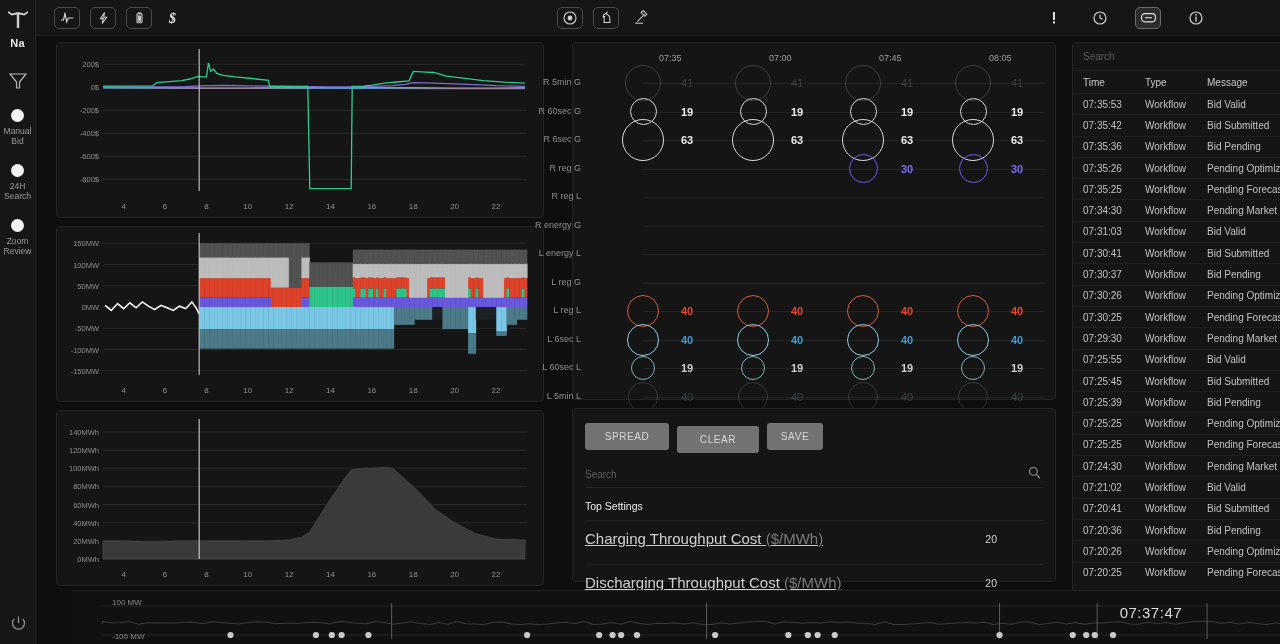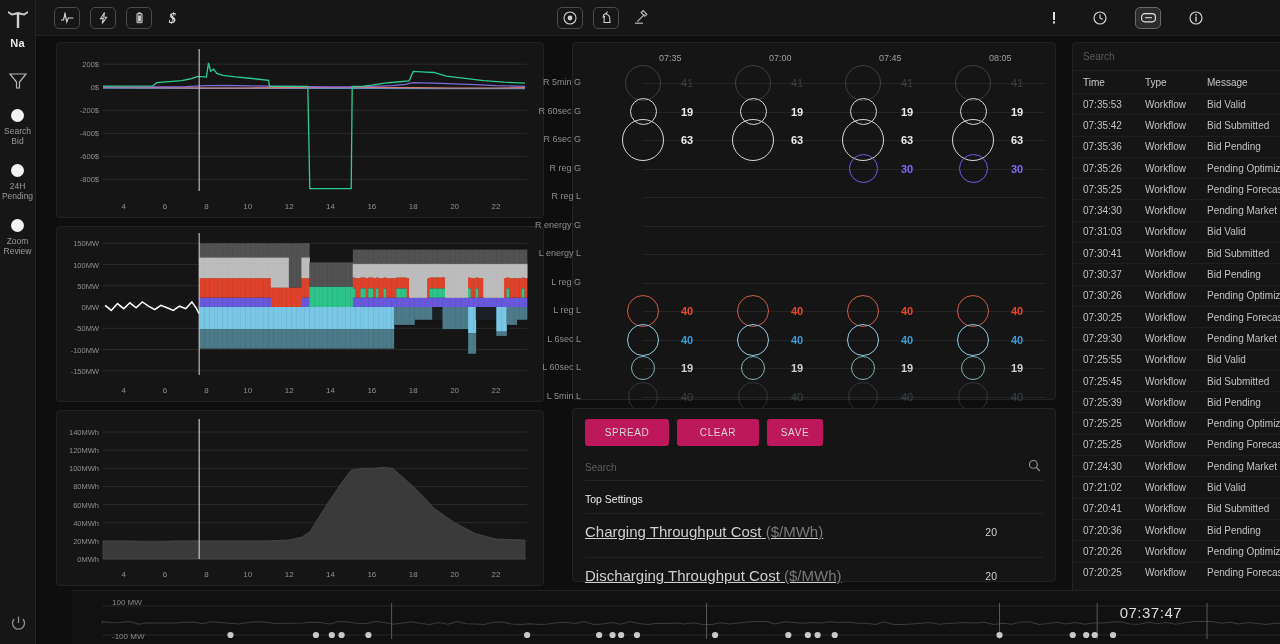--- a/index.html
+++ b/index.html
@@ -93,25 +93,25 @@
   .set-row1 { display: flex; align-items: center; gap: 8px; }
   .combo {
     flex: 0 0 232px; height: 27px; background: #232323; border-radius: 3px;
     display: flex; align-items: center; padding: 0 6px 0 9px; position: relative;
   }
   .combo-text { flex: 1; font-size: 10.5px; color: #dcdcdc; white-space: nowrap; overflow: hidden; }
   .combo-x { font-size: 11px; color: #cfcfcf; padding: 0 8px; }
   .combo-div { width: 1px; height: 16px; background: #3d3d3d; }
   .combo-ch { font-size: 9px; color: #cfcfcf; padding-left: 7px; }
   .sbtn {
-    height: 27px; border-radius: 3px; background: #be185d; color: #d6d6d6;
+    height: 27px; border-radius: 3px; background: #737373; color: #d6d6d6;
     font-size: 10px; letter-spacing: .6px; display: flex; align-items: center; justify-content: center;
   }
   .sbtn.spread { width: 84px; }
-  .sbtn.clear { width: 82px; }
+  .sbtn.clear { width: 82px; margin-top: 7px; }
   .sbtn.save { width: 56px; }
   .set-search {
     margin-top: 9px; height: 26px; border-bottom: 1px solid #242424;
     display: flex; align-items: center; position: relative;
   }
   .set-search span { font-size: 10px; color: #5e5e5e; }
   .set-search .si { position: absolute; right: 2px; top: 4px; }
   .set-title { font-size: 10.5px; font-weight: normal; color: #ececec; margin-top: 12px; }
   .set-item {
     display: flex; align-items: center; height: 36px; border-top: 1px solid #222; margin-top: 8px;
@@ -159,25 +159,25 @@
     </div>
     <div class="rail-user">Na</div>
     <div class="rail-filter">
       <svg width="20" height="18" viewBox="0 0 20 18">
         <path d="M2 2 L18 2 L11.5 10 L11.5 16 L8.5 16 L8.5 10 Z" fill="none" stroke="#b4b4b4" stroke-width="1.2"></path>
       </svg>
     </div>
 
     <div class="rail-item">
       <div class="rail-dot"></div>
-      <div class="rail-label">Search Bid</div>
+      <div class="rail-label">Manual Bid</div>
     </div>
     <div class="rail-item">
       <div class="rail-dot"></div>
-      <div class="rail-label">24H Pending</div>
+      <div class="rail-label">24H Search</div>
     </div>
     <div class="rail-item">
       <div class="rail-dot"></div>
       <div class="rail-label">Zoom Review</div>
     </div>
 
     <div class="rail-power">
       <svg width="17" height="17" viewBox="0 0 17 17">
         <path d="M4.2 4 A6 6 0 1 0 12.8 4" fill="none" stroke="#8e8e8e" stroke-width="1.3"></path>
         <line x1="8.5" y1="1.6" x2="8.5" y2="8" stroke="#8e8e8e" stroke-width="1.3"></line>

